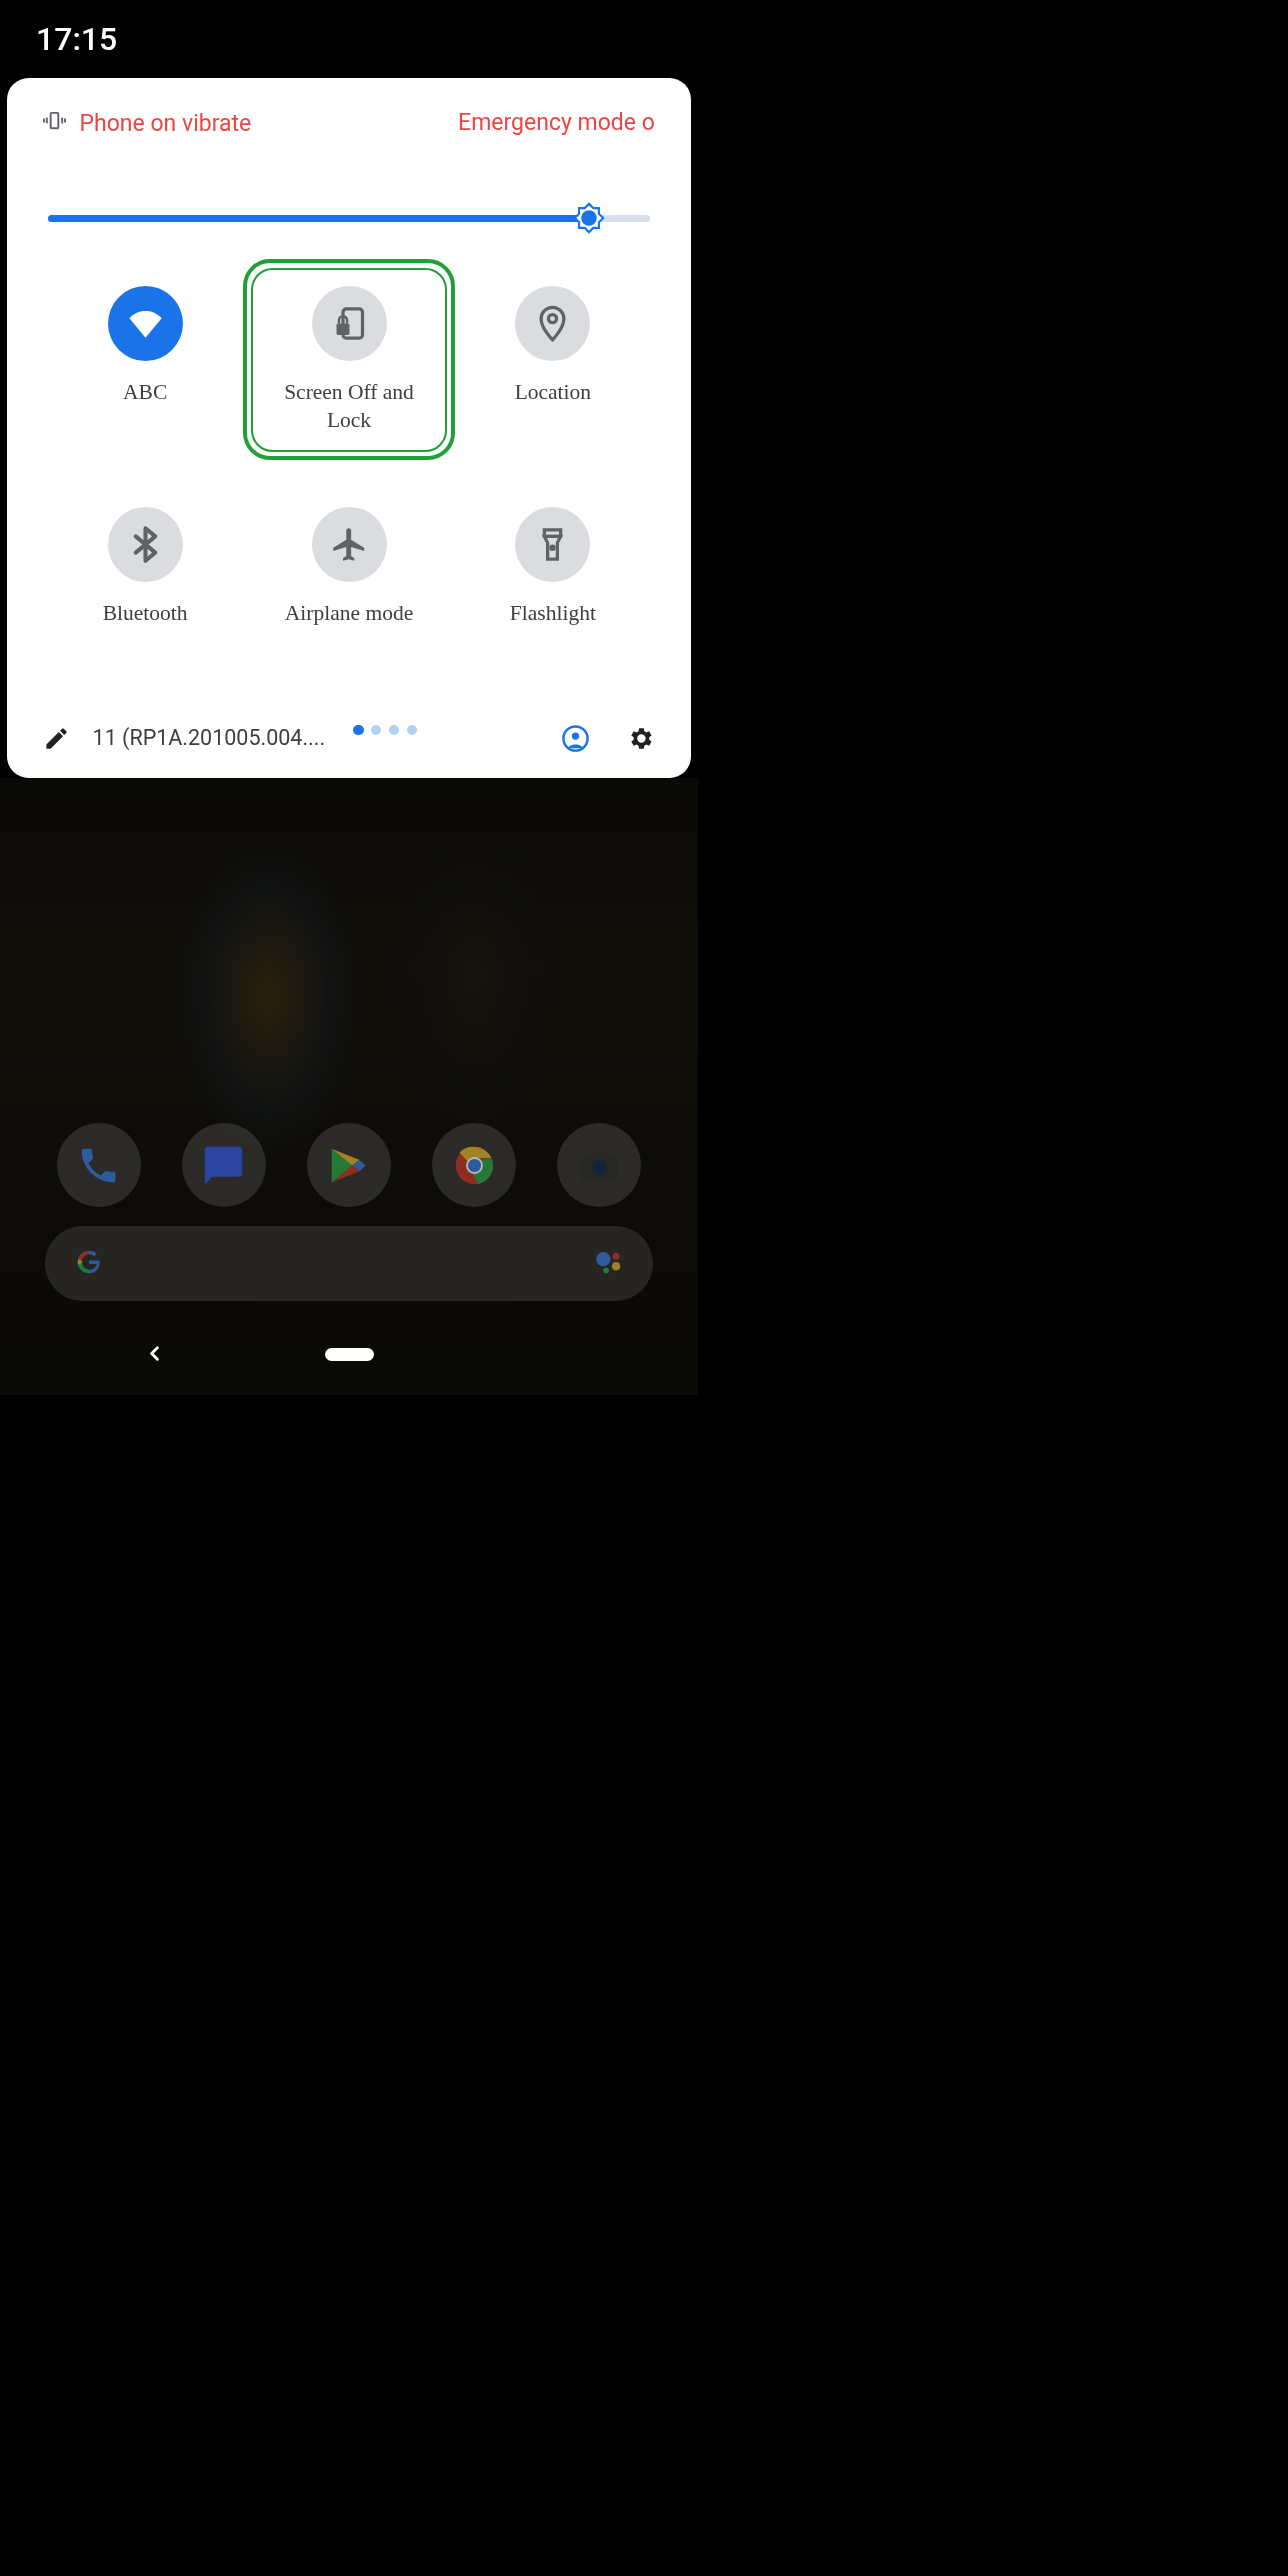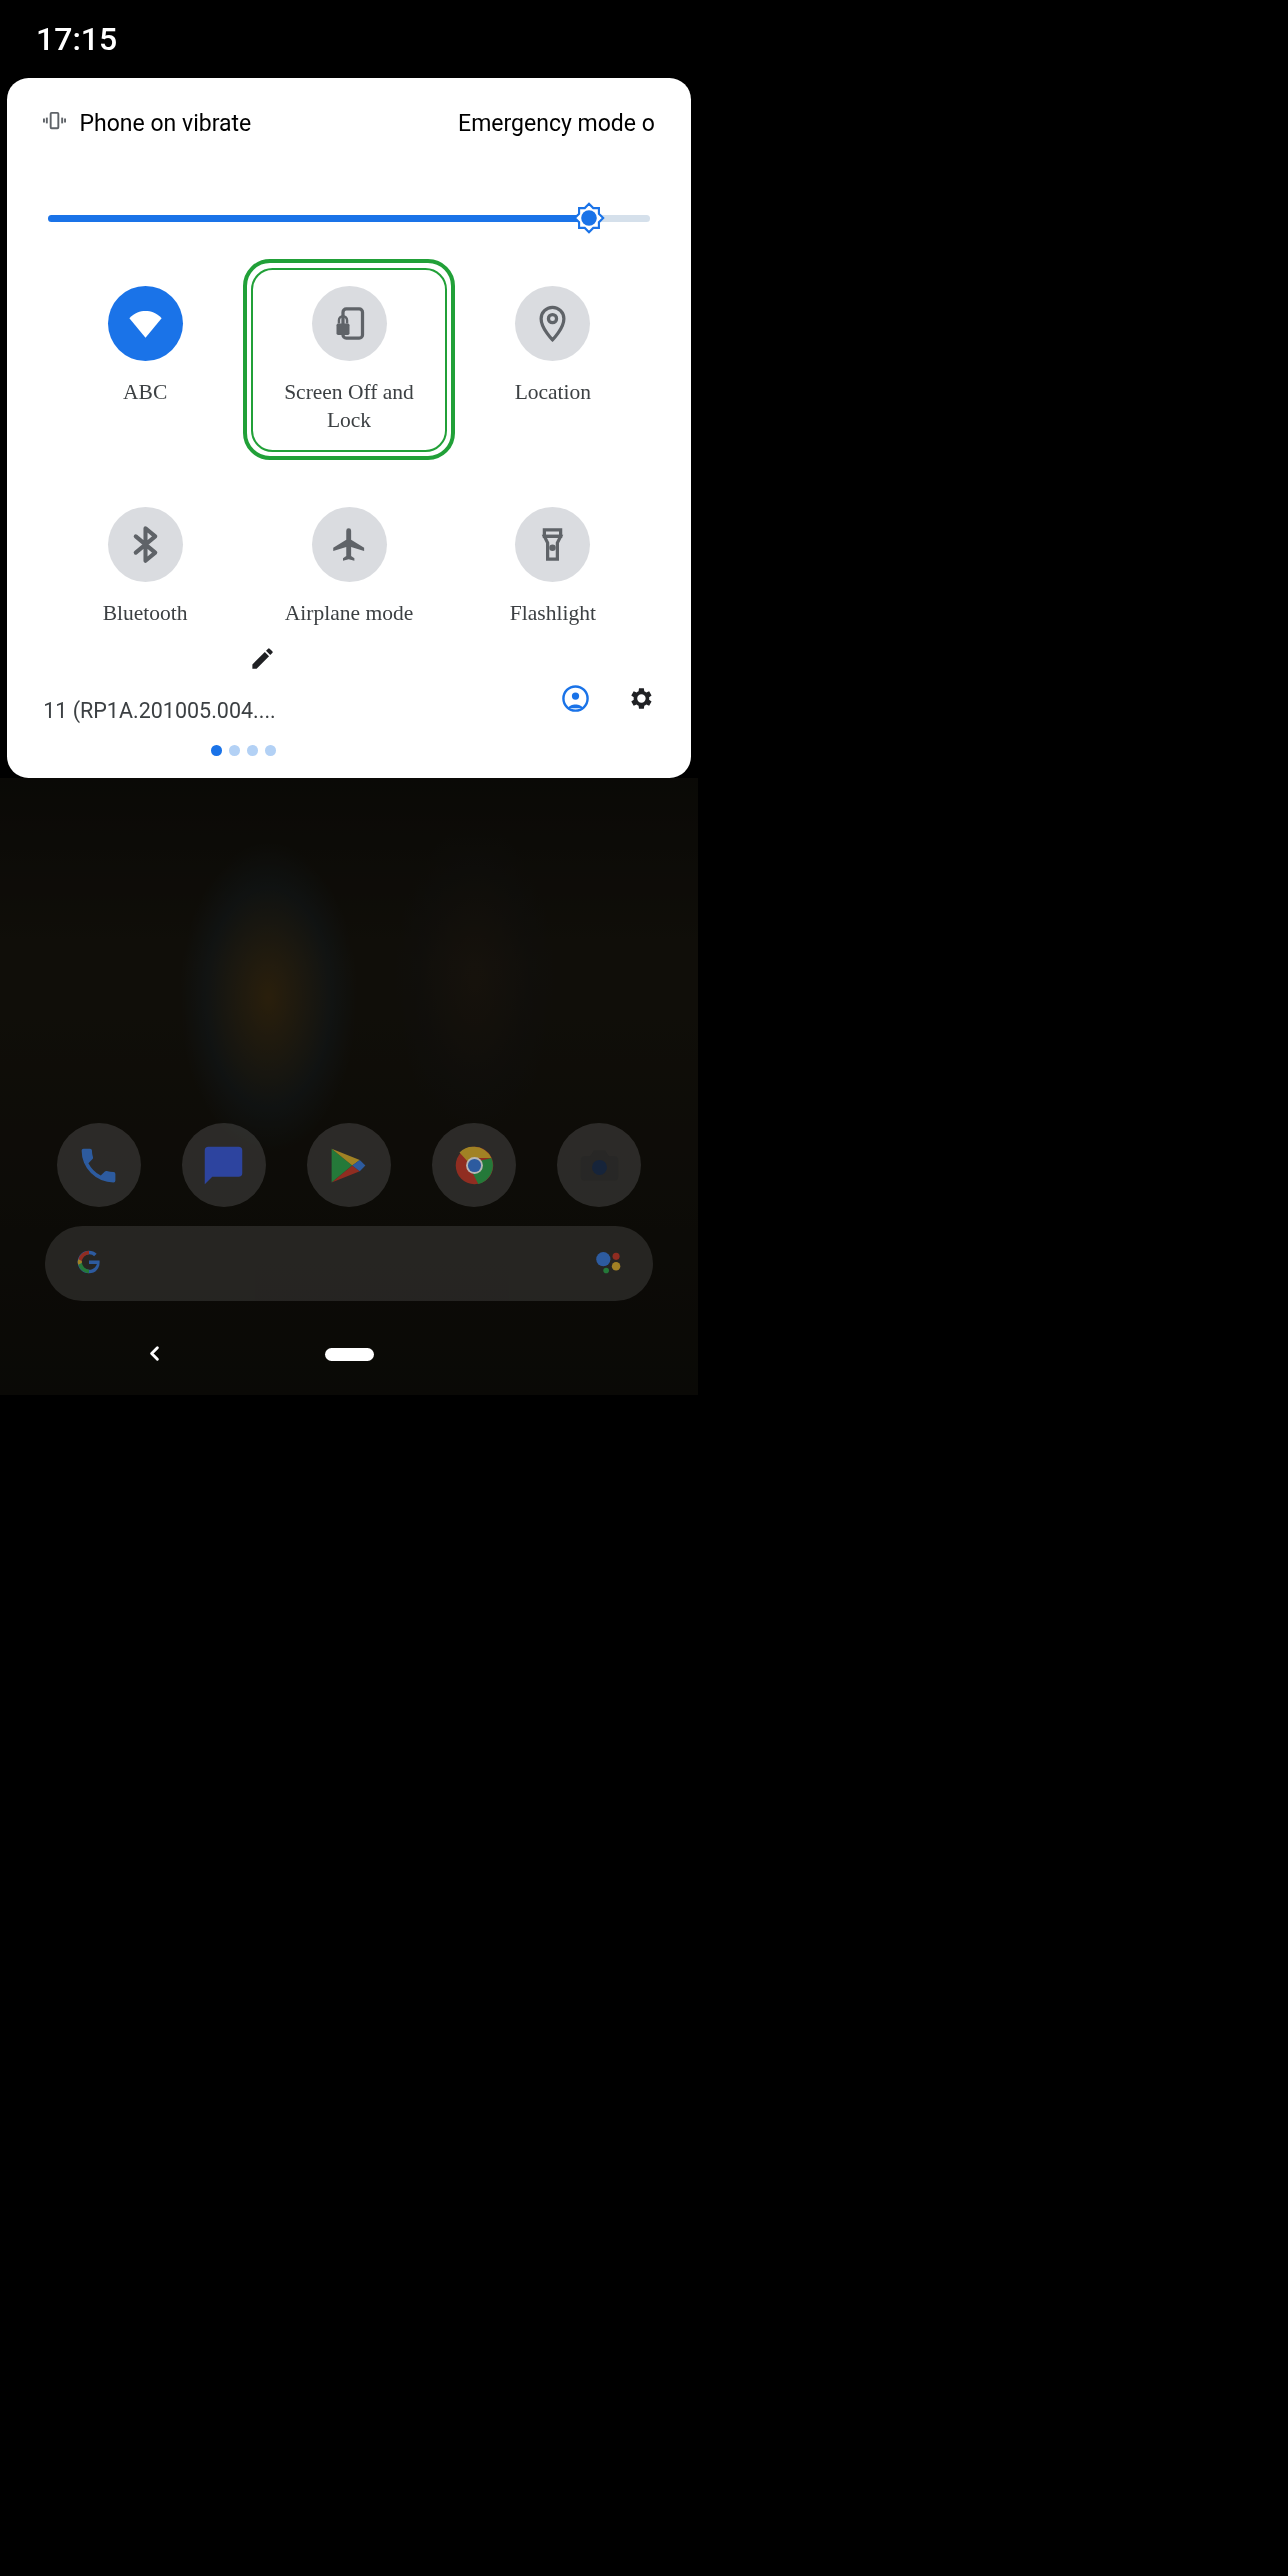--- a/index.html
+++ b/index.html
@@ -32,22 +32,22 @@
       right: 7.2px;
       background: #fff;
       border-radius: 21.5px;
       padding: 31px 36px 18px 36px;
       height: 700px;
     }
     
     .qs-header {
       display: flex;
       justify-content: space-between;
-      align-items: center;
-      color: #000000;
+      align-items: flex-start;
+      color: #ef4444;
       font-size: 23px;
       overflow: hidden;
       gap: 13px;
     }
     .qs-header-left {
       display: flex;
       align-items: center;
       gap: 13.4px;
     }
     .qs-header-right {
@@ -150,23 +150,22 @@
       position: absolute;
       bottom: 22.4px;
       left: 36px;
       right: 36px;
       display: flex;
       align-items: center;
       justify-content: space-between;
     }
     .footer-left {
       display: flex;
-      align-items: flex-end;
+      align-items: flex-start;
       gap: 22.4px;
-      flex-direction: column;
     }
     .build-text {
       font-size: 21.5px;
       color: #3c4043;
     }
     .page-dots {
       display: flex;
       gap: 7.2px;
       margin-left: 5.4px;
     }

